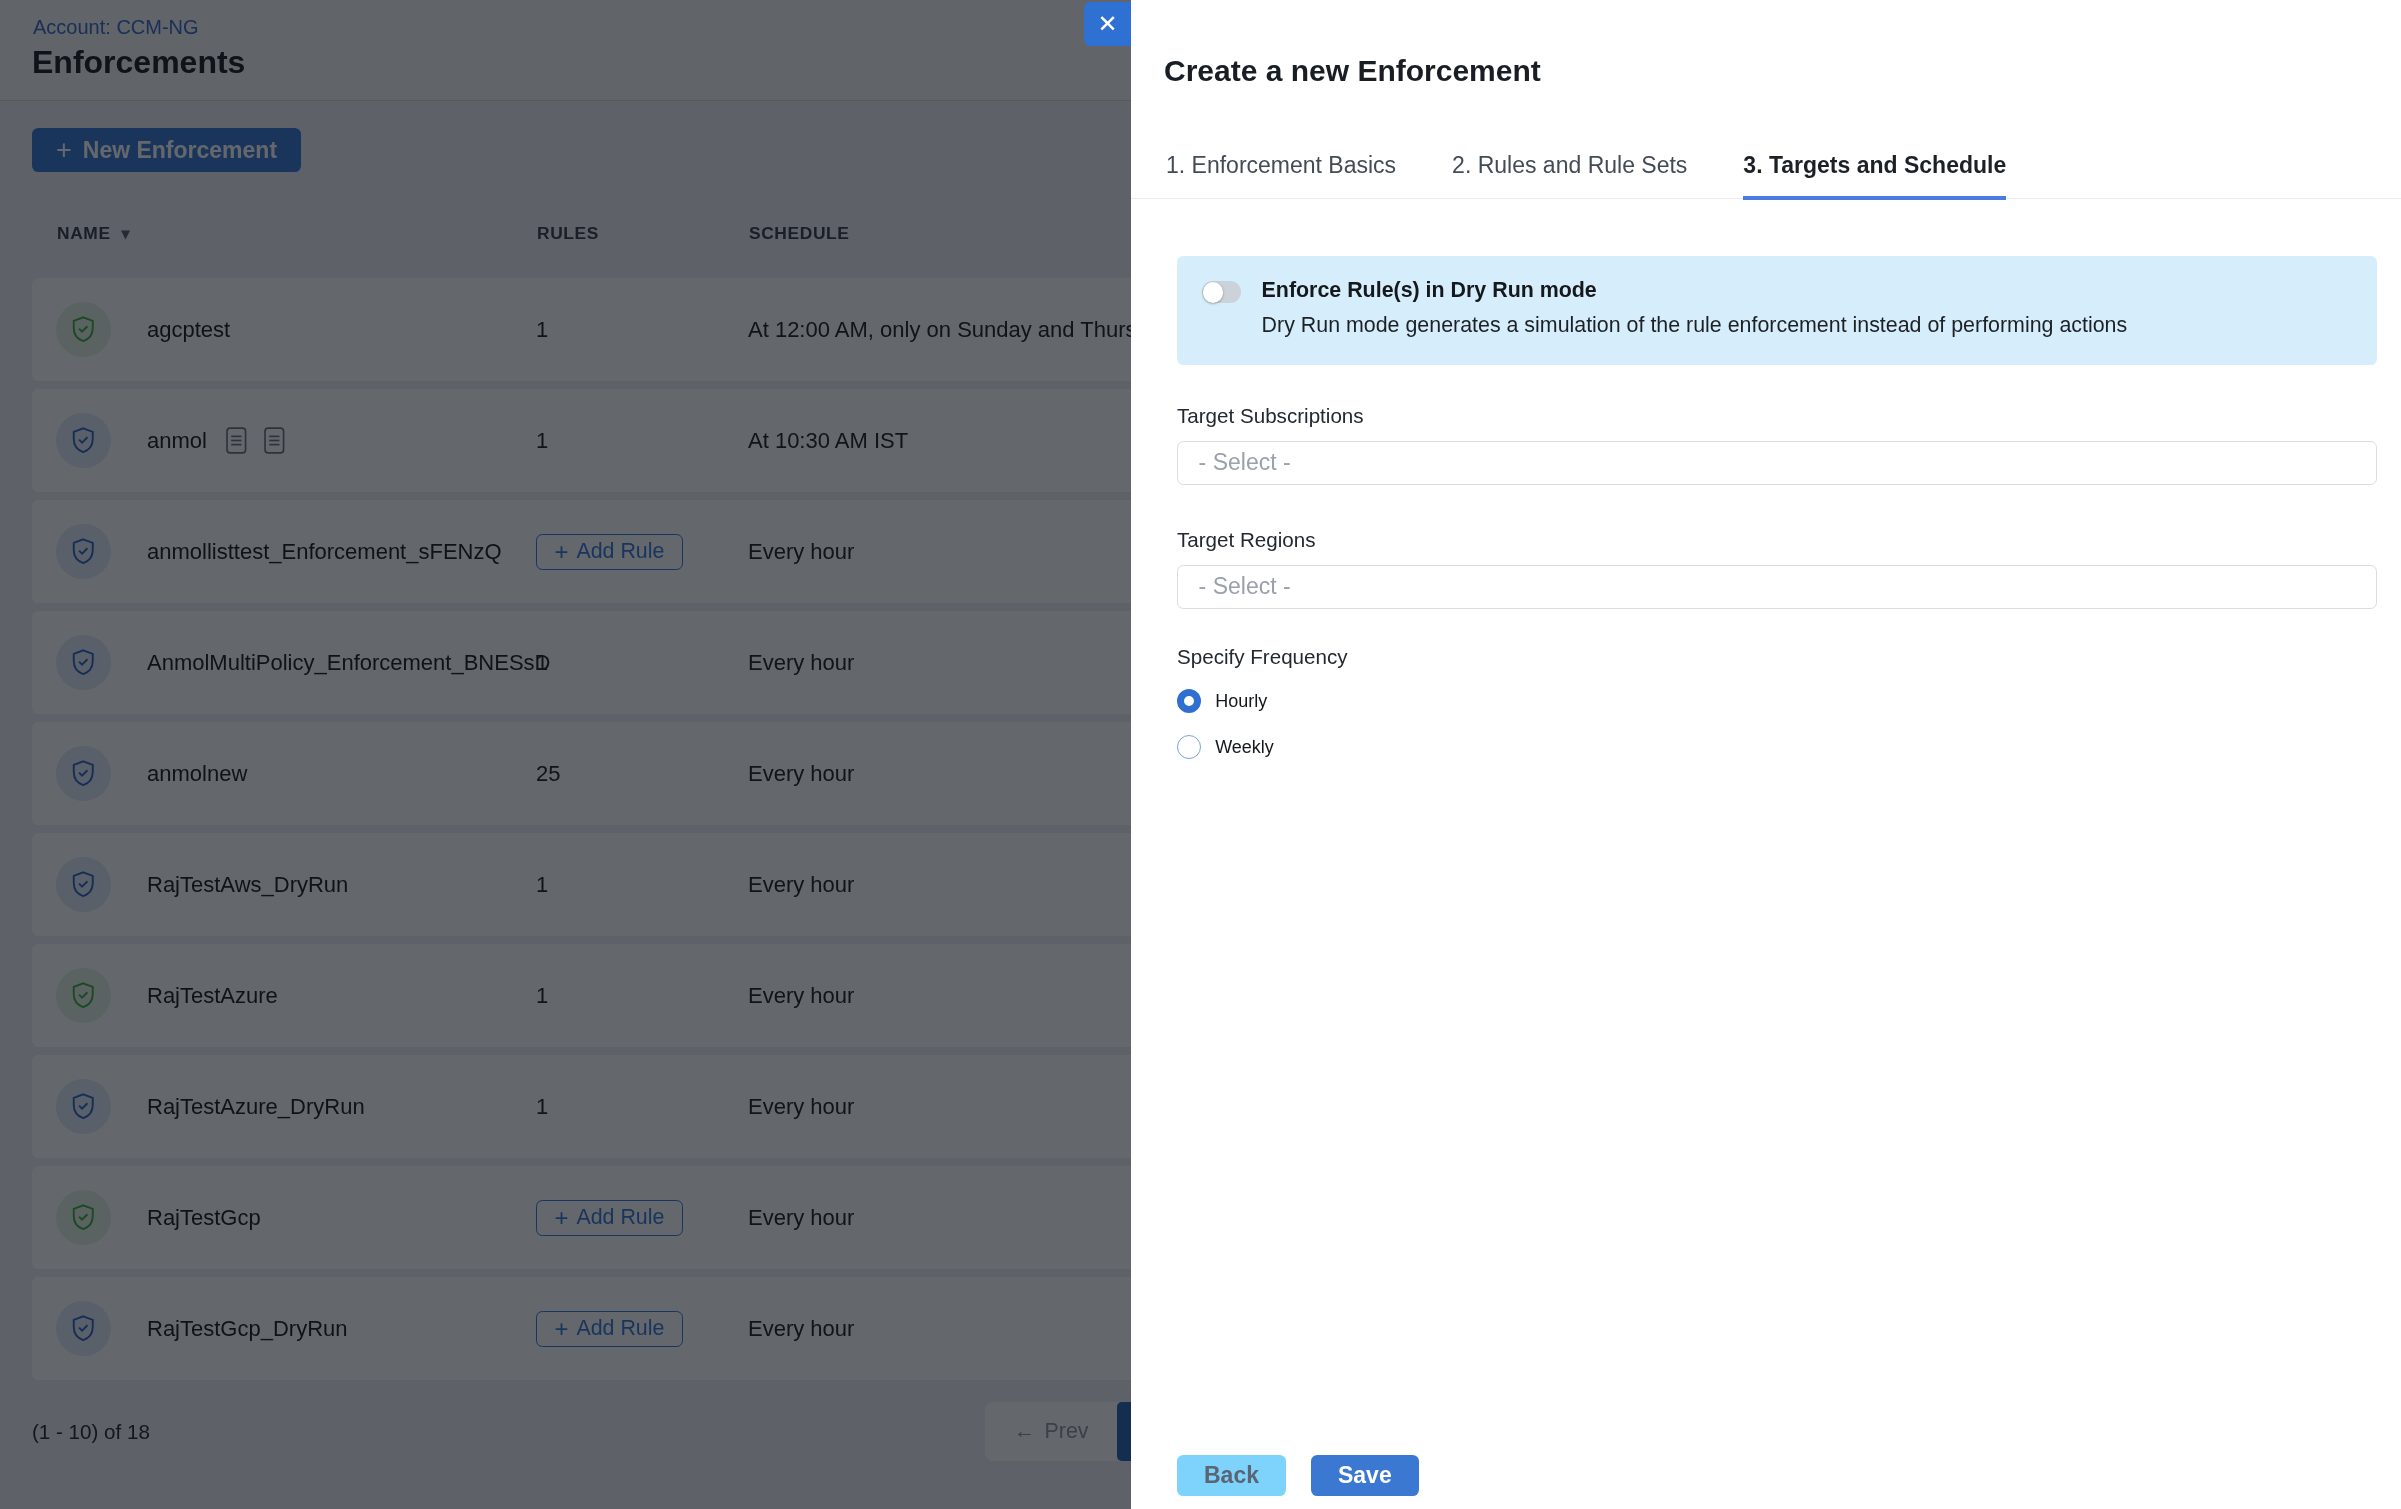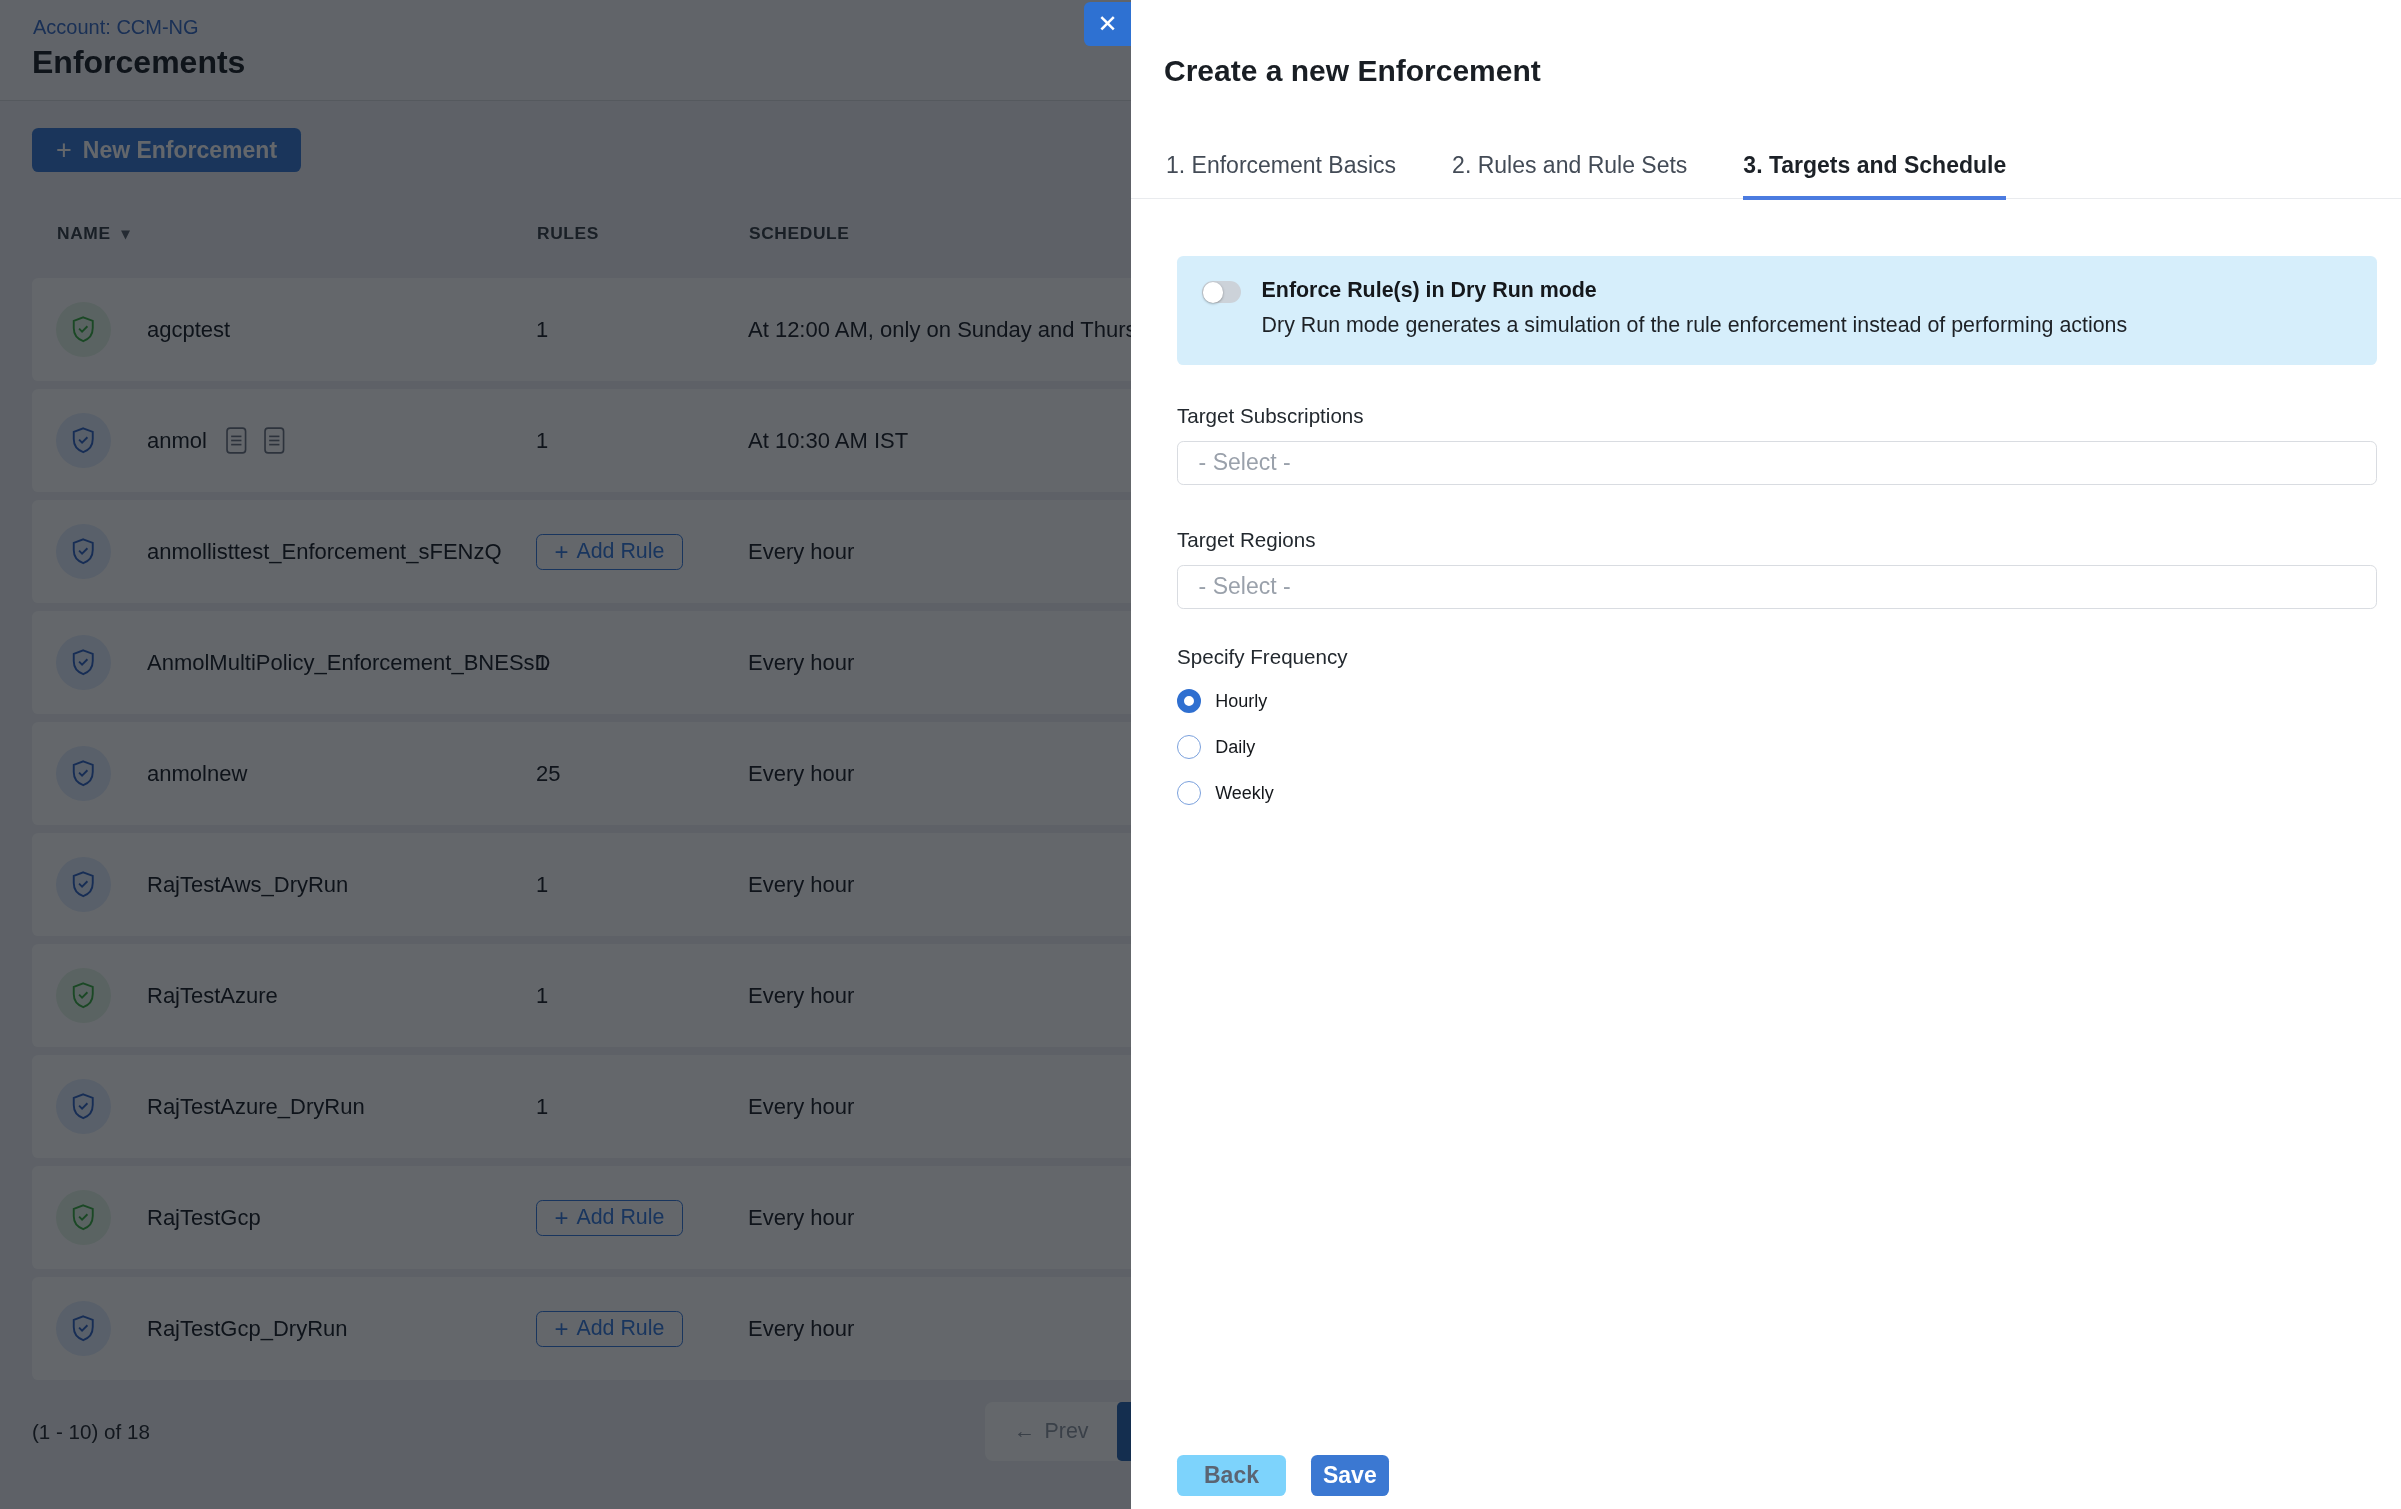--- a/index.html
+++ b/index.html
@@ -101,21 +101,21 @@
     cursor:pointer; height:27px; }
   .radio { width:24px; height:24px; border-radius:50%; background:#fff;
     border:1.6px solid #7ba1dd; flex:none; }
   .radio.selected { border:7.1px solid #2f6fd0; }
   .radio-label { font-size:18px; color:#15181c; }
 
   .drawer-footer { position:absolute; left:46px; bottom:12.7px; display:flex; gap:25px; }
   .btn-back { height:41px; padding:0 27px; background:#7dd3fc; border:none;
     border-radius:6.3px; color:#5b6472; font-size:23px; font-weight:600;
     cursor:pointer; font-family:"Liberation Sans", sans-serif; }
-  .btn-save { height:41px; padding:0 12px; background:#3b78d2; border:none;
+  .btn-save { height:41px; padding:0 27px; background:#3b78d2; border:none;
     border-radius:6.3px; color:#fff; font-size:23px; font-weight:600;
     cursor:pointer; font-family:"Liberation Sans", sans-serif; }
 
   svg { display:block; }
 </style>
 </head>
 <body>
 
 <div class="page">
   <div class="page-top">
@@ -356,24 +356,20 @@
     <div class="select">- Select -</div>
 
     <div class="freq-label">Specify Frequency</div>
 
     <div class="radio-row">
       <span class="radio selected"></span>
       <span class="radio-label">Hourly</span>
     </div>
     <div class="radio-row">
       <span class="radio"></span>
-      <span class="radio-label">Daily</span>
-    </div>
-    <div class="radio-row">
-      <span class="radio"></span>
       <span class="radio-label">Weekly</span>
     </div>
 
   </div>
 
   <div class="drawer-footer">
     <button class="btn-back">Back</button>
     <button class="btn-save">Save</button>
   </div>
 </div>

